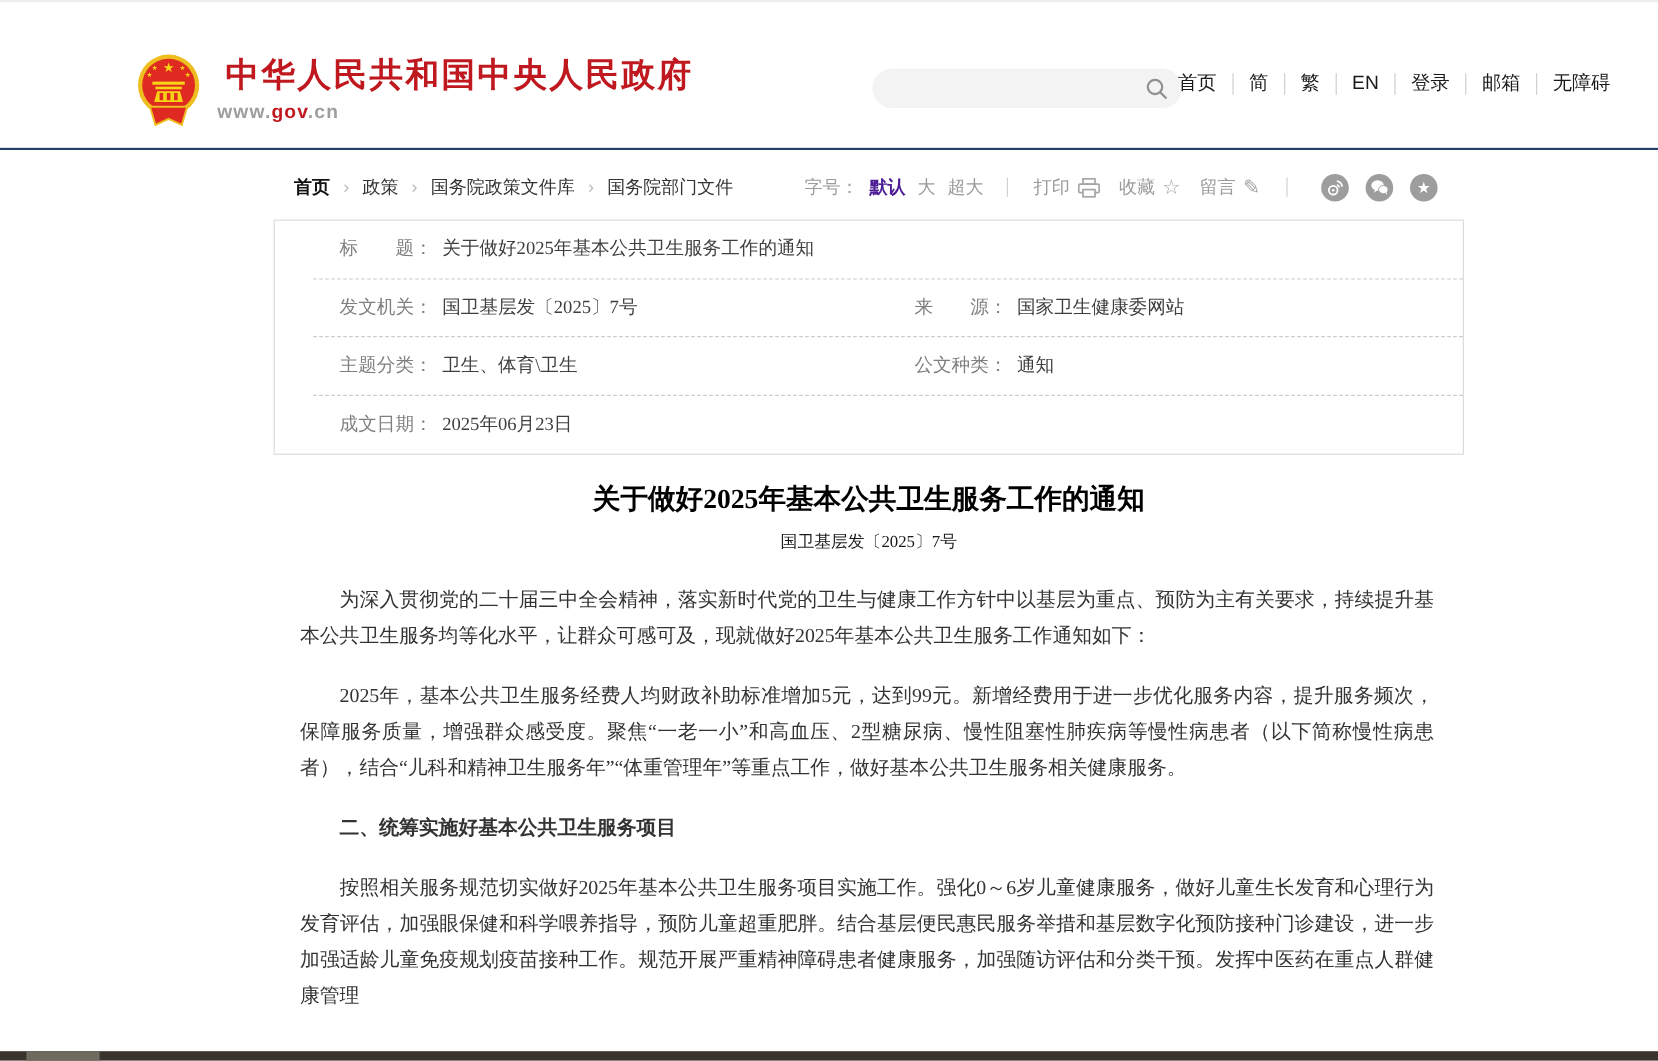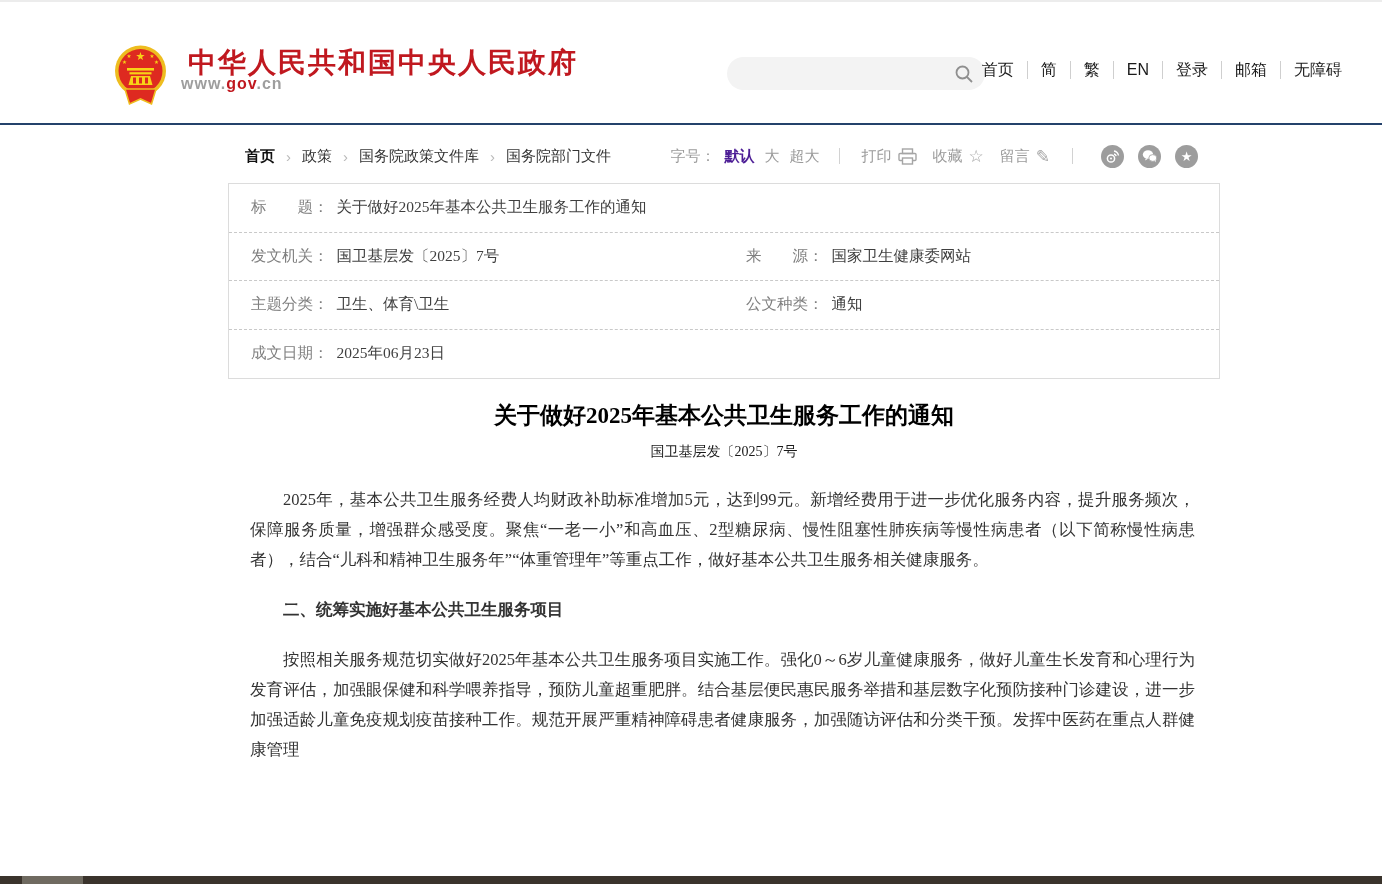--- a/index.html
+++ b/index.html
@@ -12,21 +12,21 @@
 
   
   .header { position:relative; height:121px; background:#fff; }
   .emblem { position:absolute; left:112px; top:42px; width:57px; height:63px; }
   .site-title {
     position:absolute; left:188px; top:42px;
     font-size:28px; font-weight:bold; color:#c0181f; letter-spacing:2px;
     font-family:"Liberation Sans", sans-serif;
   }
   .site-url {
-    position:absolute; left:181px; top:73px;
+    position:absolute; left:181px; top:83px;
     font-size:16px; font-weight:bold; color:#9e9e9e; letter-spacing:1px;
   }
   .site-url .gov { color:#c0181f; }
 
   .search-box {
     position:absolute; left:727px; top:55px; width:258px; height:33px;
     background:#f3f3f3; border-radius:17px;
   }
   .search-box input {
     position:absolute; left:16px; top:0; width:210px; height:33px;
@@ -61,21 +61,21 @@
   .tool-btn { display:flex; align-items:center; margin:0 8px; cursor:pointer; color:#9b9b9b;text-align:center; }
   .tool-btn .glyph { margin-left:6px; font-size:17px; line-height:17px; color:#a5a5a5; }
   .share-circle {
     width:23px; height:23px; border-radius:50%; background:#9d9d9d;
     display:flex; align-items:center; justify-content:center; margin-left:14px; cursor:pointer;
     color:#fff; font-size:13px; line-height:13px;
   }
 
   
   .meta-box { margin-top:14px; border:1px solid #dcdcdc; background:#fff;
-    font-family:"Liberation Serif", "DejaVu Serif", serif; font-size:15.5px; }
+    font-family:"Liberation Serif", "DejaVu Serif", serif; font-size:15.5px;padding-left:32px; }
   .meta-row { display:flex; align-items:center; min-height:48.5px; border-bottom:1px dashed #c9c9c9; }
   .meta-row:last-child { border-bottom:none; }
   .meta-cell { width:50%; display:flex; padding-left:22px; }
   .meta-label { color:#7f7f7f; white-space:pre; flex-shrink:0; }
   .meta-value { color:#3f3f3f; margin-left:8px; }
 
   
   .art-title {
     margin-top:21px; text-align:center;
     font-family:"Liberation Serif", "DejaVu Serif", serif;
@@ -242,20 +242,21 @@
         <span class="meta-value">2025年06月23日</span>
       </div>
       <div class="meta-cell"></div>
     </div>
   </div>
 
   <div class="art-title">关于做好2025年基本公共卫生服务工作的通知</div>
   <div class="art-docnum">国卫基层发〔2025〕7号</div>
 
   <div class="art-body">
+    <p>为深入贯彻党的二十届三中全会精神，落实新时代党的卫生与健康工作方针中以基层为重点、预防为主有关要求，持续提升基本公共卫生服务均等化水平，让群众可感可及，现就做好2025年基本公共卫生服务工作通知如下：</p>
     <p>2025年，基本公共卫生服务经费人均财政补助标准增加5元，达到99元。新增经费用于进一步优化服务内容，提升服务频次，保障服务质量，增强群众感受度。聚焦“一老一小”和高血压、2型糖尿病、慢性阻塞性肺疾病等慢性病患者（以下简称慢性病患者），结合“儿科和精神卫生服务年”“体重管理年”等重点工作，做好基本公共卫生服务相关健康服务。</p>
     <p class="section-head">二、统筹实施好基本公共卫生服务项目</p>
     <p>按照相关服务规范切实做好2025年基本公共卫生服务项目实施工作。强化0～6岁儿童健康服务，做好儿童生长发育和心理行为发育评估，加强眼保健和科学喂养指导，预防儿童超重肥胖。结合基层便民惠民服务举措和基层数字化预防接种门诊建设，进一步加强适龄儿童免疫规划疫苗接种工作。规范开展严重精神障碍患者健康服务，加强随访评估和分类干预。发挥中医药在重点人群健康管理</p>
   </div>
 </div>
 
 <div class="bottom-bar">
   <div class="segment"></div>
 </div>
 

